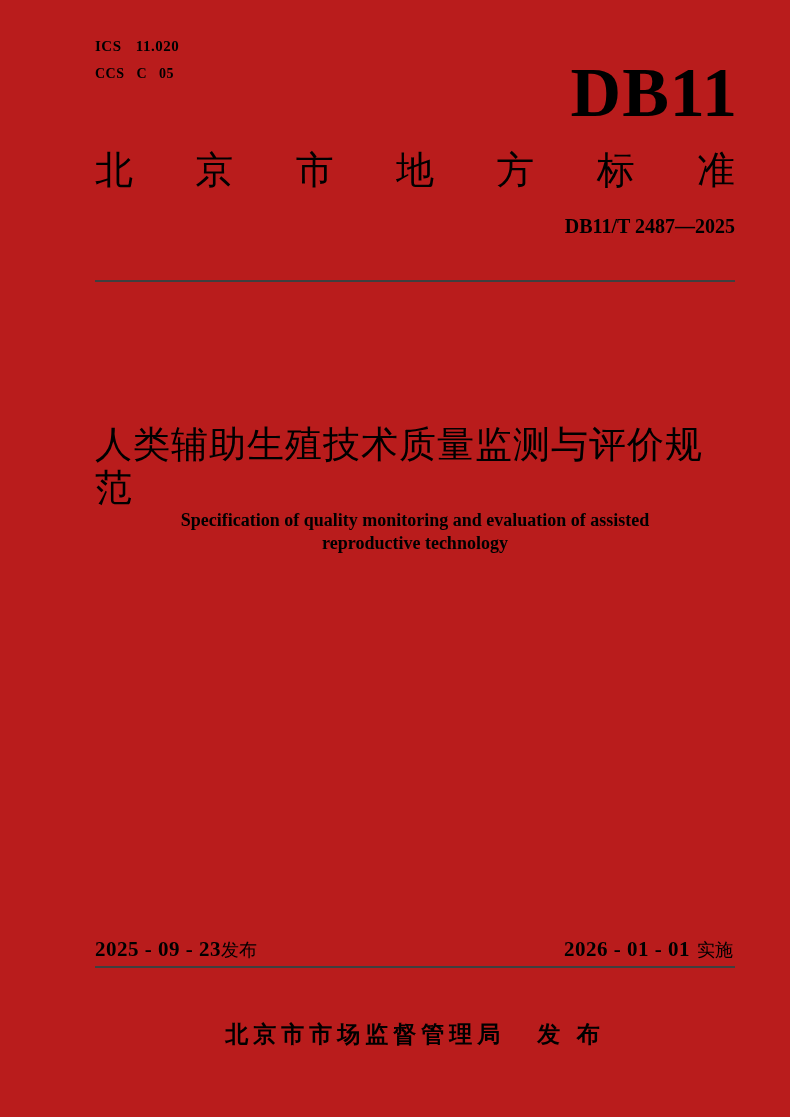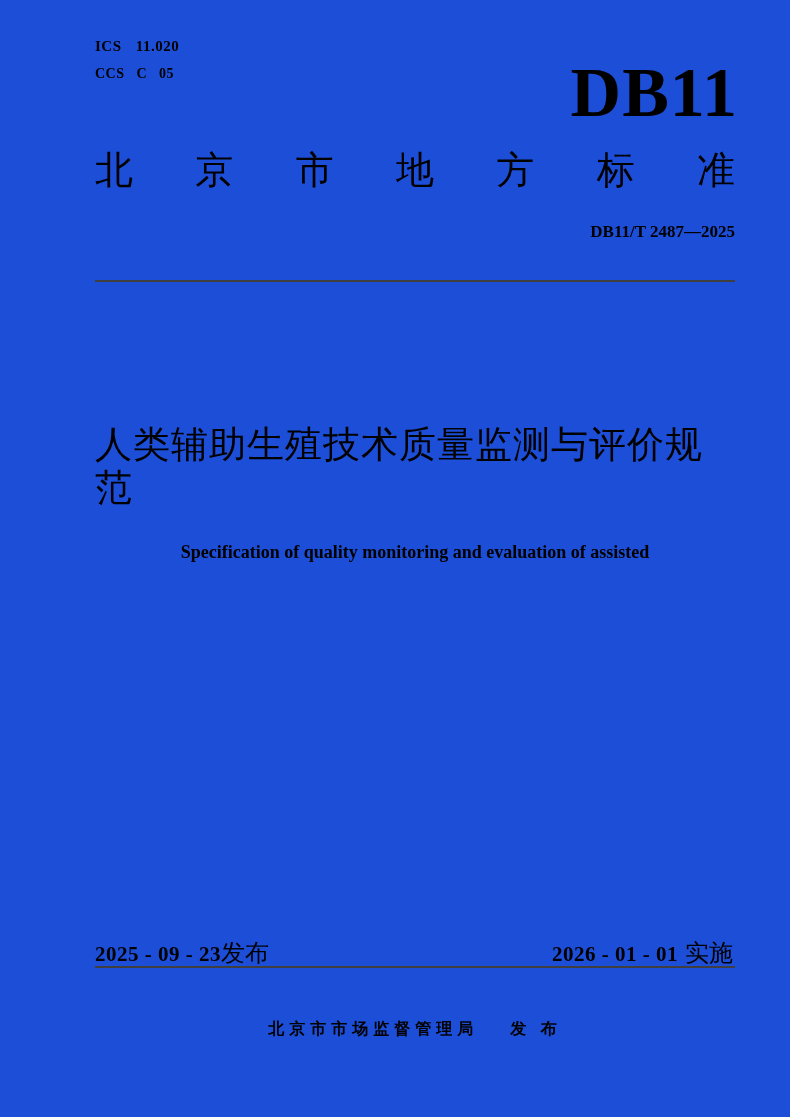--- a/index.html
+++ b/index.html
@@ -1,20 +1,20 @@
 <!DOCTYPE html>
 <html><head>
 <meta charset="utf-8">
 <style>
   html, body { margin: 0; padding: 0; background: #ffffff; }
   .page {
     position: relative;
     width: 790px;
     height: 1117px;
-    background: #1d4ed8;
+    background: #b91c1c;
     color: #000;
     overflow: hidden;
     font-family: "Liberation Serif", serif;
   }
   .ics-code {
     position: absolute; left: 95px; top: 38px;
     font-family: "Liberation Serif", serif;
     font-weight: bold; font-size: 15px;
     word-spacing: 10px; letter-spacing: 0.5px;
   }
@@ -30,61 +30,61 @@
     font-weight: bold; font-size: 70px; line-height: 1;
     letter-spacing: 1px;
   }
   .standard-type {
     position: absolute; left: 95px; right: 55px; top: 151px;
     display: flex; justify-content: space-between;
     font-family: "Liberation Sans", sans-serif;
     font-size: 38px; font-weight: 500; line-height: 1;
   }
   .doc-number {
-    position: absolute; right: 55px; top: 222px;
+    position: absolute; right: 55px; top: 215px;
     font-family: "Liberation Serif", serif;
-    font-weight: bold; font-size: 17px;
+    font-weight: bold; font-size: 20px;
   }
   .rule {
     position: absolute; left: 95px; right: 55px;
     height: 2px; background: #3f3f3f;
   }
   .rule-top { top: 280px; }
   .rule-bottom { top: 966px; }
   .title-cn {
     position: absolute; left: 95px; right: 55px; top: 424px;
     margin: 0; text-align: left;
     font-family: "Liberation Sans", sans-serif;
     font-weight: 400; font-size: 37px; line-height: 1.15;
     letter-spacing: 1px;
   }
   .title-en {
     position: absolute; left: 95px; right: 55px; top: 509px;
     text-align: center;
     font-family: "Liberation Serif", serif;
-    font-weight: 700; font-size: 18px; line-height: 1.3; margin-top: 32px;
+    font-weight: 700; font-size: 18px; line-height: 1.3;
   }
   .dates-row {
     position: absolute; left: 95px; right: 57px; top: 937px;
     display: flex; justify-content: space-between; align-items: baseline;
   }
   .date-num {
     font-family: "Liberation Serif", serif;
     font-weight: 700; font-size: 21px; letter-spacing: 0.5px; text-align: right;
   }
   .date-label {
     font-family: Liberation Serif, serif;
-    font-size: 24px; font-weight: 500; margin-top: 44px;
+    font-size: 18px; font-weight: 500; margin-top: 44px;
   }
   .date-label-gap { margin-left: 7px; }
   .publisher-row {
     position: absolute; left: 95px; right: 55px; top: 1019px;
     text-align: center;
     font-family: "Liberation Sans", sans-serif;
-    font-size: 16px; font-weight: 600; letter-spacing: 5px;
+    font-size: 23px; font-weight: 600; letter-spacing: 5px;
     white-space: nowrap;
   }
   .publish-label-gap { margin-left: 32px; }
 </style>
 </head>
 <body>
 
 <div class="page">
 
   <div class="ics-code">ICS 11.020</div>
@@ -104,20 +104,21 @@
     </div>
 
   <div class="doc-number">DB11/T 2487—2025</div>
 
   <div class="rule rule-top"></div>
 
   <h1 class="title-cn">人类辅助生殖技术质量监测与评价规范</h1>
 
   <div class="title-en">
     <div>Specification of quality monitoring and evaluation of assisted</div>
+    <div>reproductive technology</div>
   </div>
 
   <div class="dates-row">
     <div>
       <span class="date-num">2025 - 09 - 23</span><span class="date-label">发布</span>
     </div>
     <div>
       <span class="date-num">2026 - 01 - 01</span><span class="date-label date-label-gap">实施</span>
     </div>
   </div>

